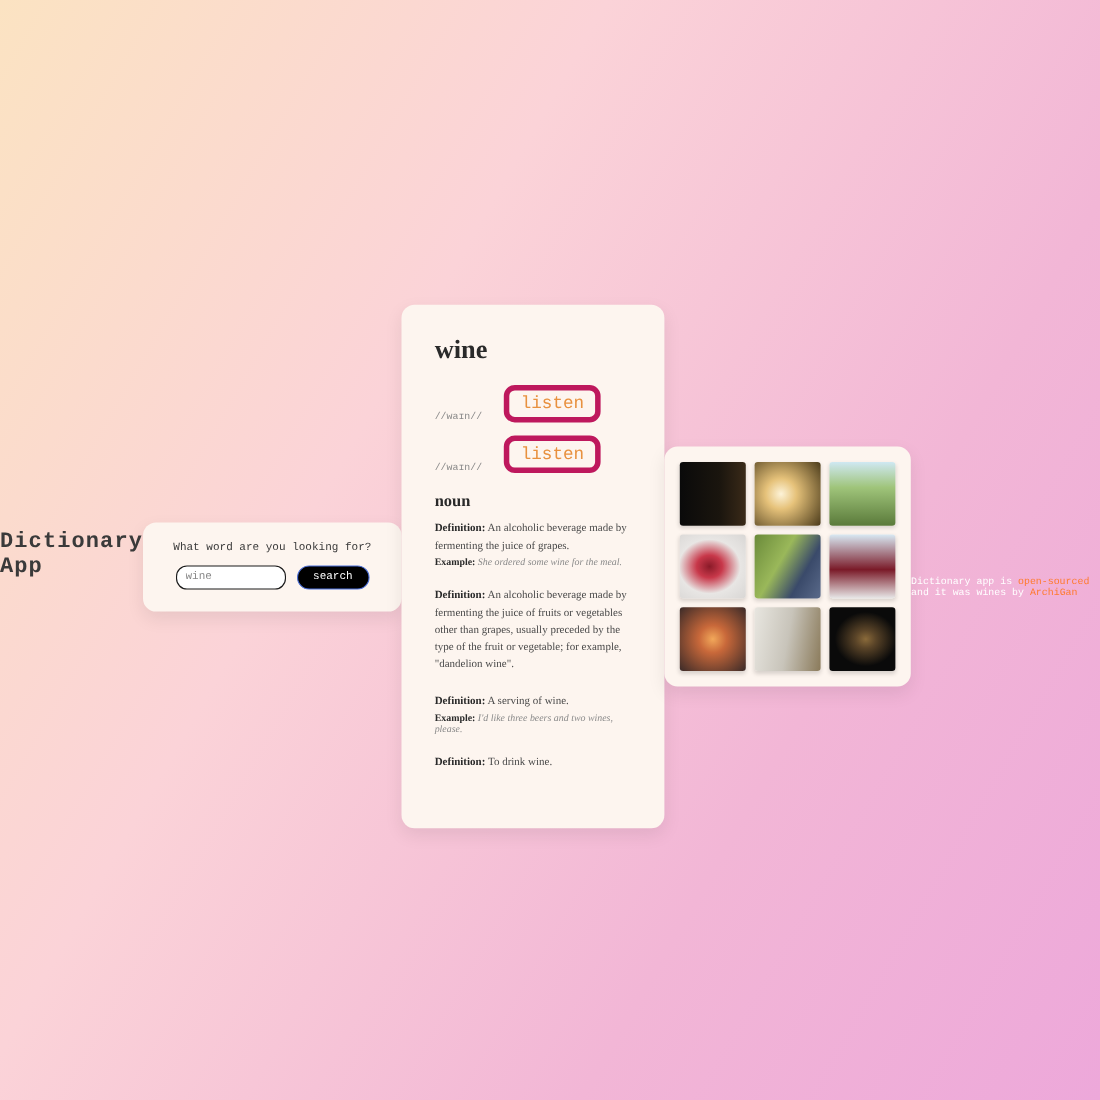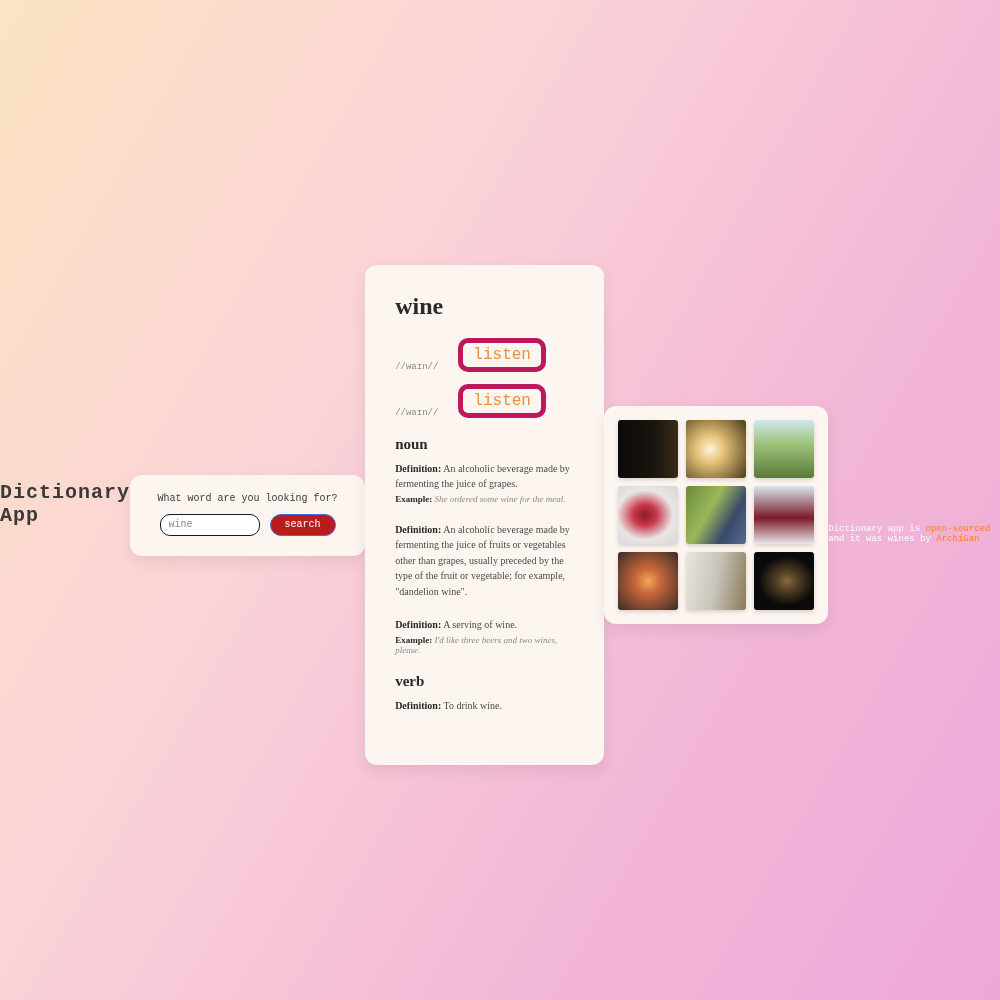--- a/index.html
+++ b/index.html
@@ -56,21 +56,21 @@
   border-radius: 10px;
   padding: 0 8px;
   font-family: 'Courier New', monospace;
   font-size: 10px;
   color: #888;
   outline: none;
 }
 .search-btn {
   height: 22px;
   padding: 0 14px;
-  background: #b91c1c;
+  background: #000000;
   color: #fff;
   border: 1px solid #4a6ed8;
   border-radius: 11px;
   font-family: 'Courier New', monospace;
   font-size: 10px;
   cursor: pointer;
 }
 .results-card {
   width: 392px;
   padding: 28px 30px 34px 30px;
@@ -199,21 +199,20 @@
         <strong>Definition:</strong>
         <span>A serving of wine.</span>
       </div>
       <div class="ex-line">
         <strong>Example:</strong>
         <em>I'd like three beers and two wines, please.</em>
       </div>
     </div>
 
 
-    <div class="pos">verb</div>
 
 
     <div class="def-block">
       <div class="def-line">
         <strong>Definition:</strong>
         <span>To drink wine.</span>
       </div>
     </div>
   </div>
 

